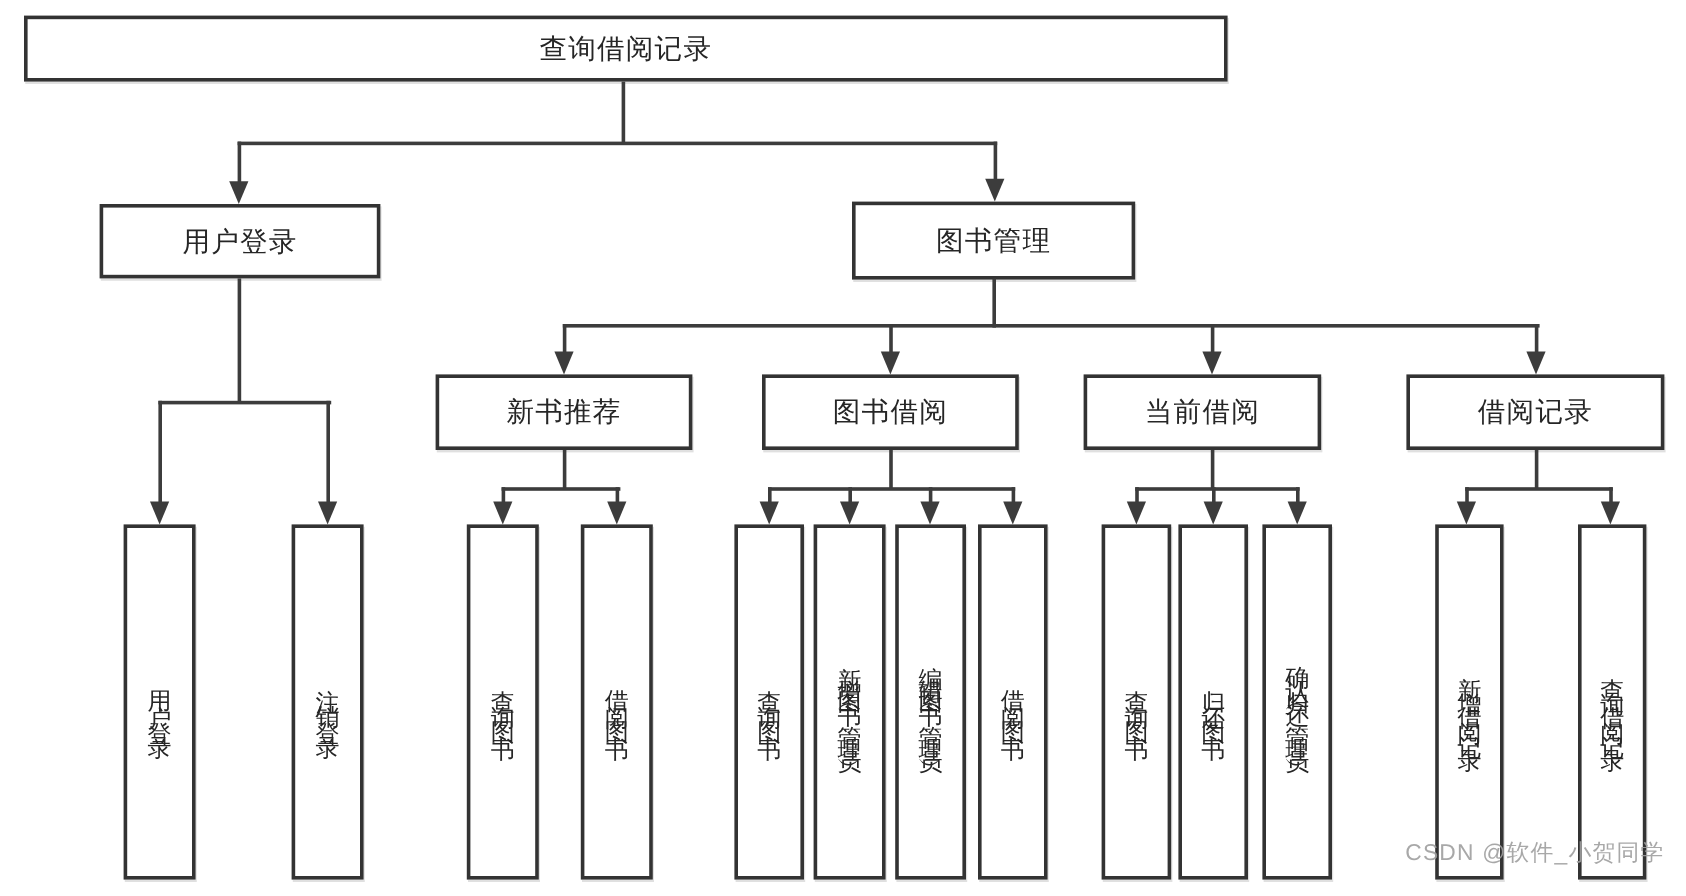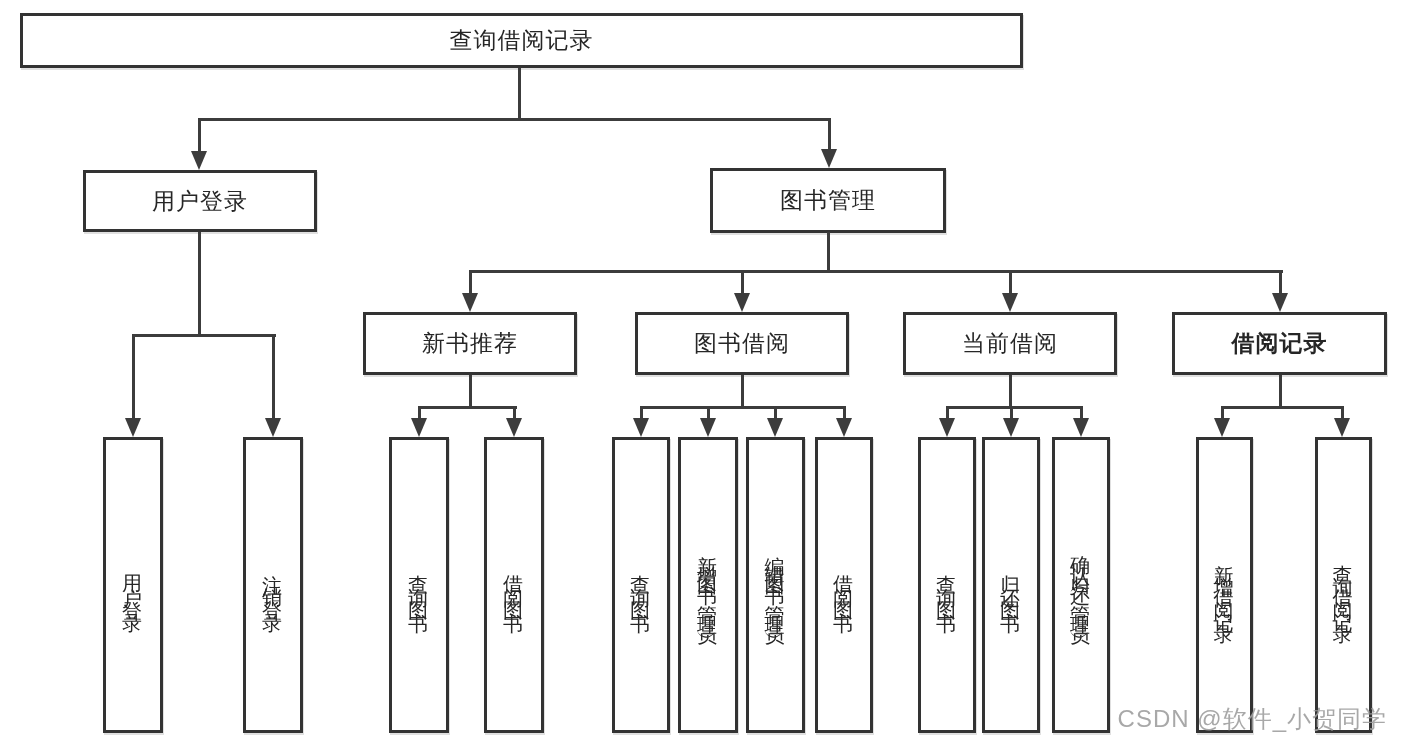--- a/index.html
+++ b/index.html
@@ -21,38 +21,38 @@
   .vbox.long{letter-spacing:10px;}
   .hline,.vline{position:absolute;background:#3c3c3c;}
   .hline{height:3px;}
   .vline{width:3px;}
   .arrowhead{
     position:absolute;width:0;height:0;
     border-left:8px solid transparent;border-right:8px solid transparent;
     border-top:19px solid #3c3c3c;
   }
   .watermark{
-    position:absolute;right:18px;bottom:12px;
-    font-size:24px;color:rgba(158,158,158,0.9);letter-spacing:1px;white-space:nowrap;
+    position:absolute;right:18px;bottom:23px;
+    font-size:19px;color:rgba(158,158,158,0.9);letter-spacing:1px;white-space:nowrap;
   }
 </style>
 </head>
 <body>
 
 <div class="stage">
 
   <div class="box" style="left:20px;top:13px;width:1003px;height:55px;">查询借阅记录</div>
 
   <div class="box" style="left:83px;top:170px;width:234px;height:62px;">用户登录</div>
   <div class="box" style="left:363px;top:312px;width:214px;height:63px;">新书推荐</div>
 
   <div class="box" style="left:710px;top:168px;width:236px;height:65px;">图书管理</div>
   <div class="box" style="left:635px;top:312px;width:214px;height:63px;">图书借阅</div>
-  <div class="box" style="left:903px;top:312px;width:214px;height:63px;font-family:Liberation Serif, serif;">当前借阅</div>
-  <div class="box" style="left:1172px;top:312px;width:215px;height:63px;font-weight:bold;">借阅记录</div>
+  <div class="box" style="left:903px;top:312px;width:198px;height:63px;font-family:Liberation Serif, serif;">当前借阅</div>
+  <div class="box" style="left:1172px;top:312px;width:215px;height:63px;">借阅记录</div>
 
   <div class="box vbox" style="left:103px;top:437px;width:60px;height:296px;">用户登录</div>
   <div class="box vbox" style="left:243px;top:437px;width:60px;height:296px;">注销登录</div>
 
   <div class="box vbox" style="left:389px;top:437px;width:60px;height:296px;">查询图书</div>
   <div class="box vbox" style="left:484px;top:437px;width:60px;height:296px;">借阅图书</div>
 
   <div class="box vbox" style="left:612px;top:437px;width:58px;height:296px;">查询图书</div>
   <div class="box vbox long" style="left:678px;top:437px;width:60px;height:296px;">新增图书（管理员）</div>
   <div class="box vbox long" style="left:746px;top:437px;width:59px;height:296px;">编辑图书（管理员）</div>

